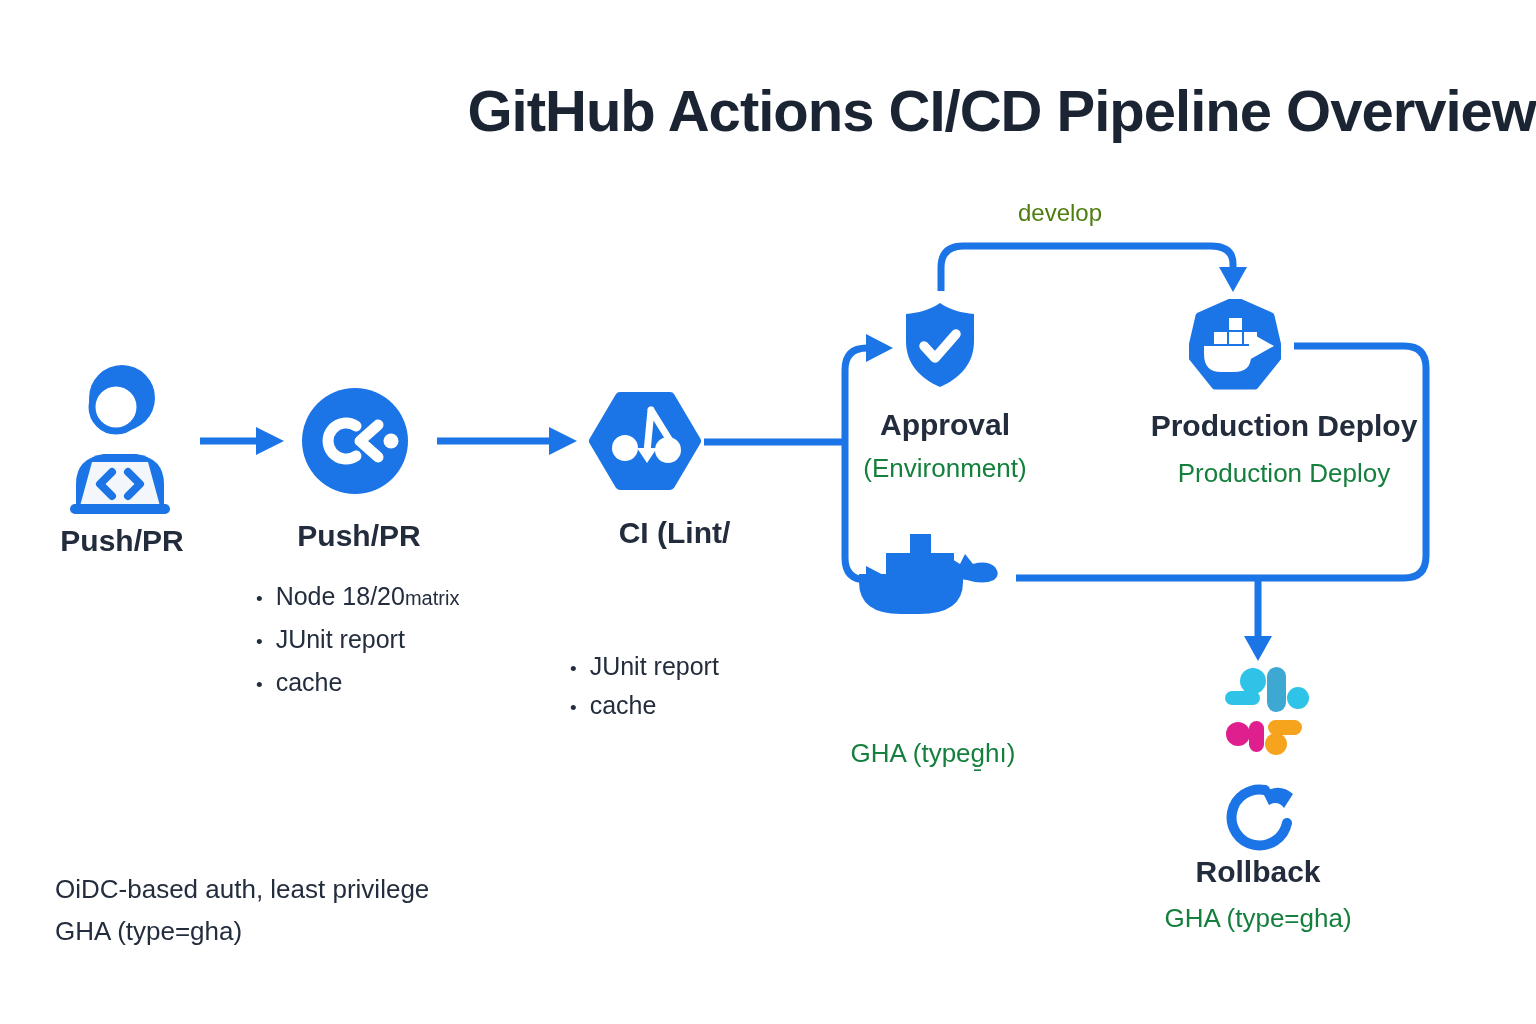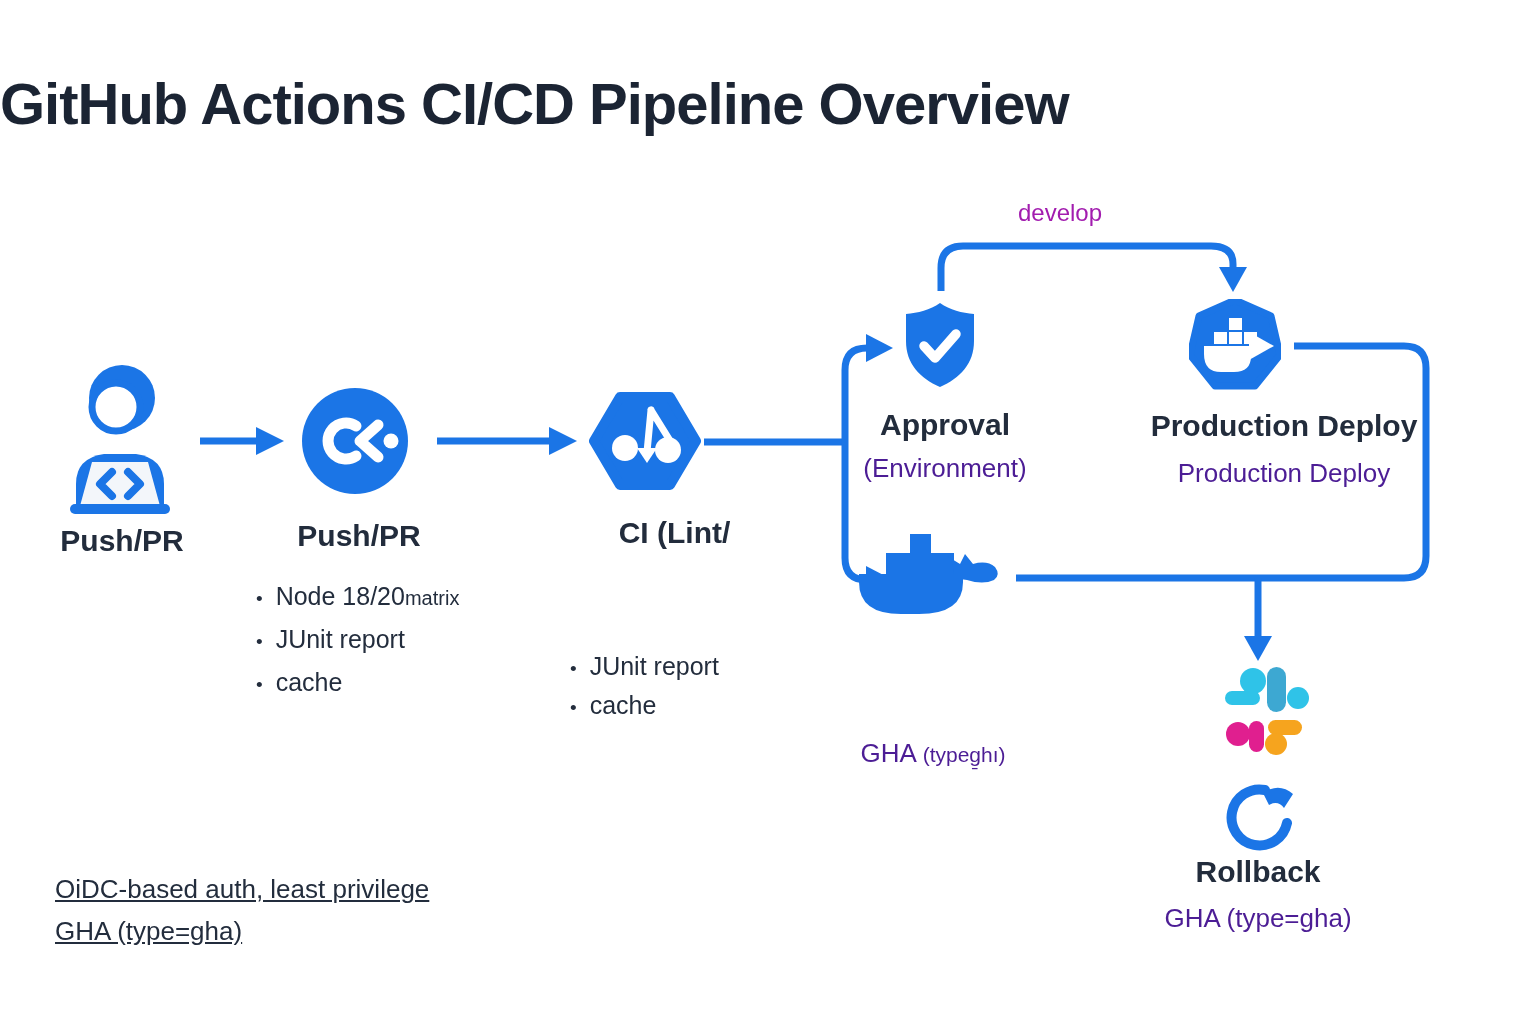--- a/index.html
+++ b/index.html
@@ -1,34 +1,34 @@
 <!DOCTYPE html>
 <html><head>
 <meta charset="utf-8">
 <style>
   html,body{margin:0;padding:0;}
   body{font-family:"Liberation Sans","DejaVu Sans",sans-serif;background:#ffffff;}
   #canvas{position:relative;width:1536px;height:1024px;background:#ffffff;overflow:hidden;}
-  .title{position:absolute;top:70px;left:0;width:100%;text-align:left;
+  .title{position:absolute;top:77px;left:0;width:100%;text-align:right;
          font-size:58px;font-weight:700;color:#1b2433;letter-spacing:-1px;}
   .abs{position:absolute;}
   .label{position:absolute;transform:translateX(-50%);font-weight:700;font-size:30px;
          color:#222c3c;text-align:right;white-space:nowrap;line-height:1.0;}
   .label .line{line-height:42px;margin-left:25px;}
   .label2{line-height:44px;}
   .sub{position:absolute;transform:translateX(-50%);font-weight:400;font-size:26px;
-       color:#4c1d95;text-align:center;white-space:nowrap;}
-  .sub .sm{font-size:21px;margin-top:40px;}
-  .edge-label{position:absolute;transform:translateX(-50%);font-size:24px;color:#a21caf;white-space:nowrap;}
+       color:#15803d;text-align:center;white-space:nowrap;}
+  .sub .sm{font-size:26px;margin-top:40px;}
+  .edge-label{position:absolute;transform:translateX(-50%);font-size:24px;color:#4d7c0f;white-space:nowrap;}
   .bullets{position:absolute;color:#232d3d;font-size:25px;}
   .brow{display:flex;align-items:baseline;gap:13px;line-height:40px;white-space:nowrap;}
   .dot{font-size:19px;}
   .brow .sm{font-size:20px;}
   .ci-bullets{line-height:37px;}
-  .footer{position:absolute;left:55px;top:868px;font-size:26px;color:#232d3d;line-height:42px;text-decoration:underline;}
+  .footer{position:absolute;left:55px;top:868px;font-size:26px;color:#232d3d;line-height:42px;}
   svg{display:block;}
   .connectors{position:absolute;left:0;top:0;pointer-events:none;}
 </style>
 </head>
 <body>
 
 <div id="canvas">
 
   <div class="title">GitHub Actions CI/CD Pipeline Overview</div>
 

